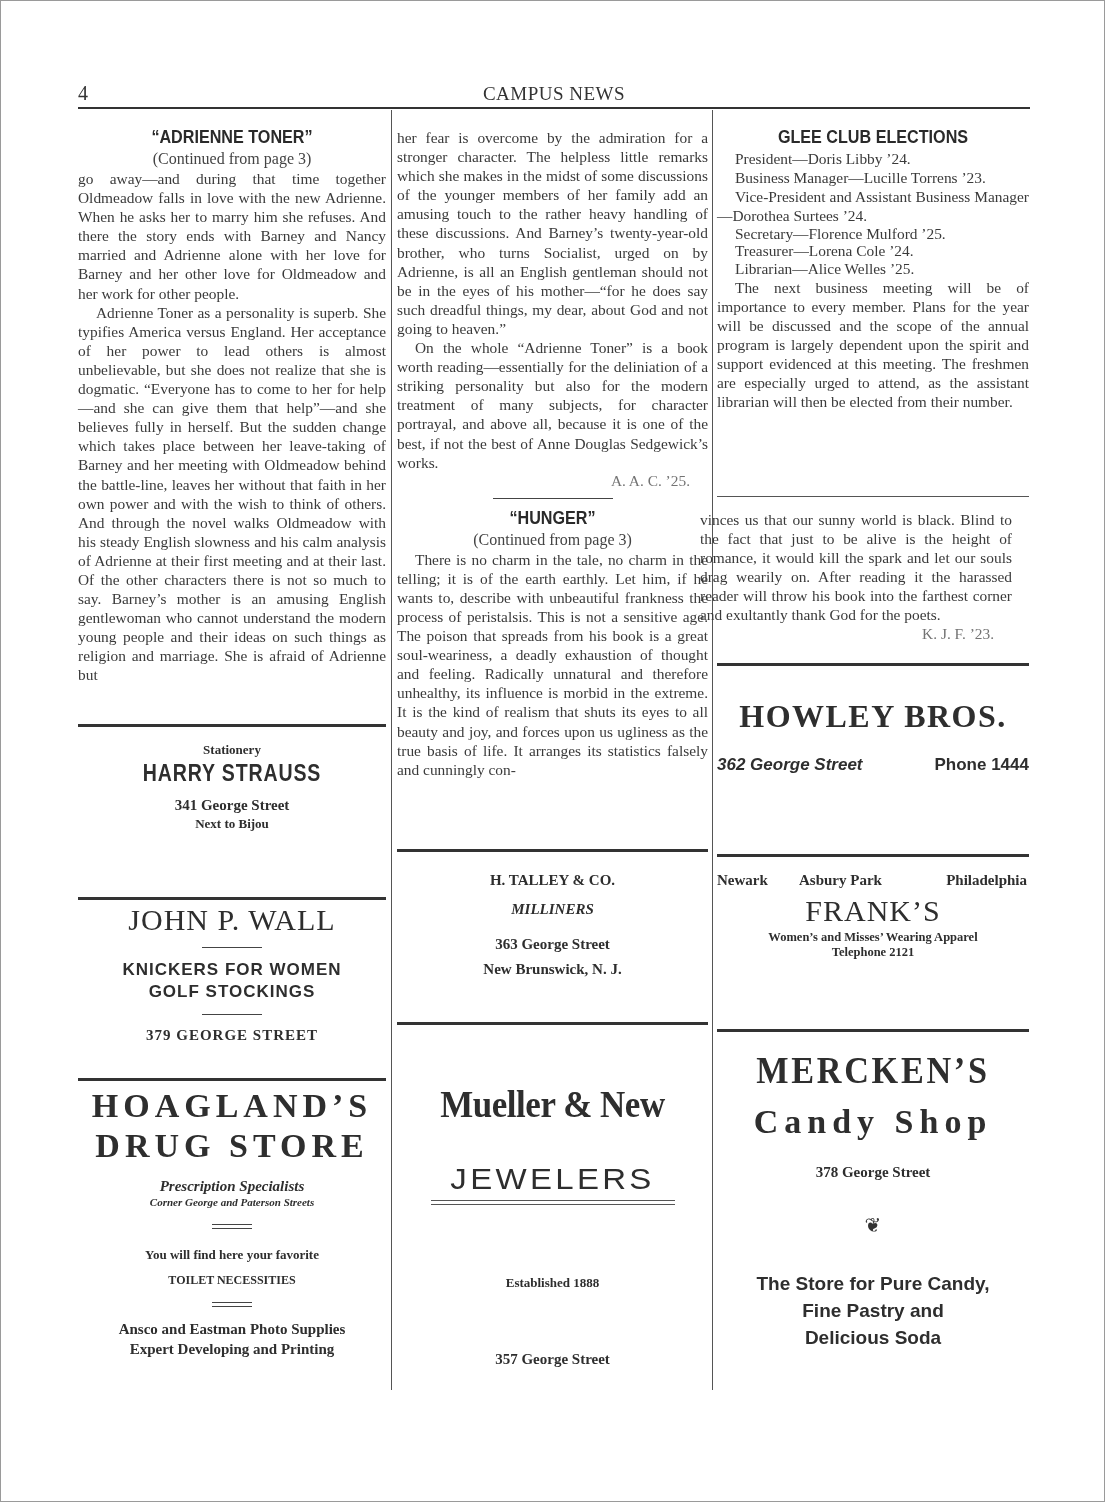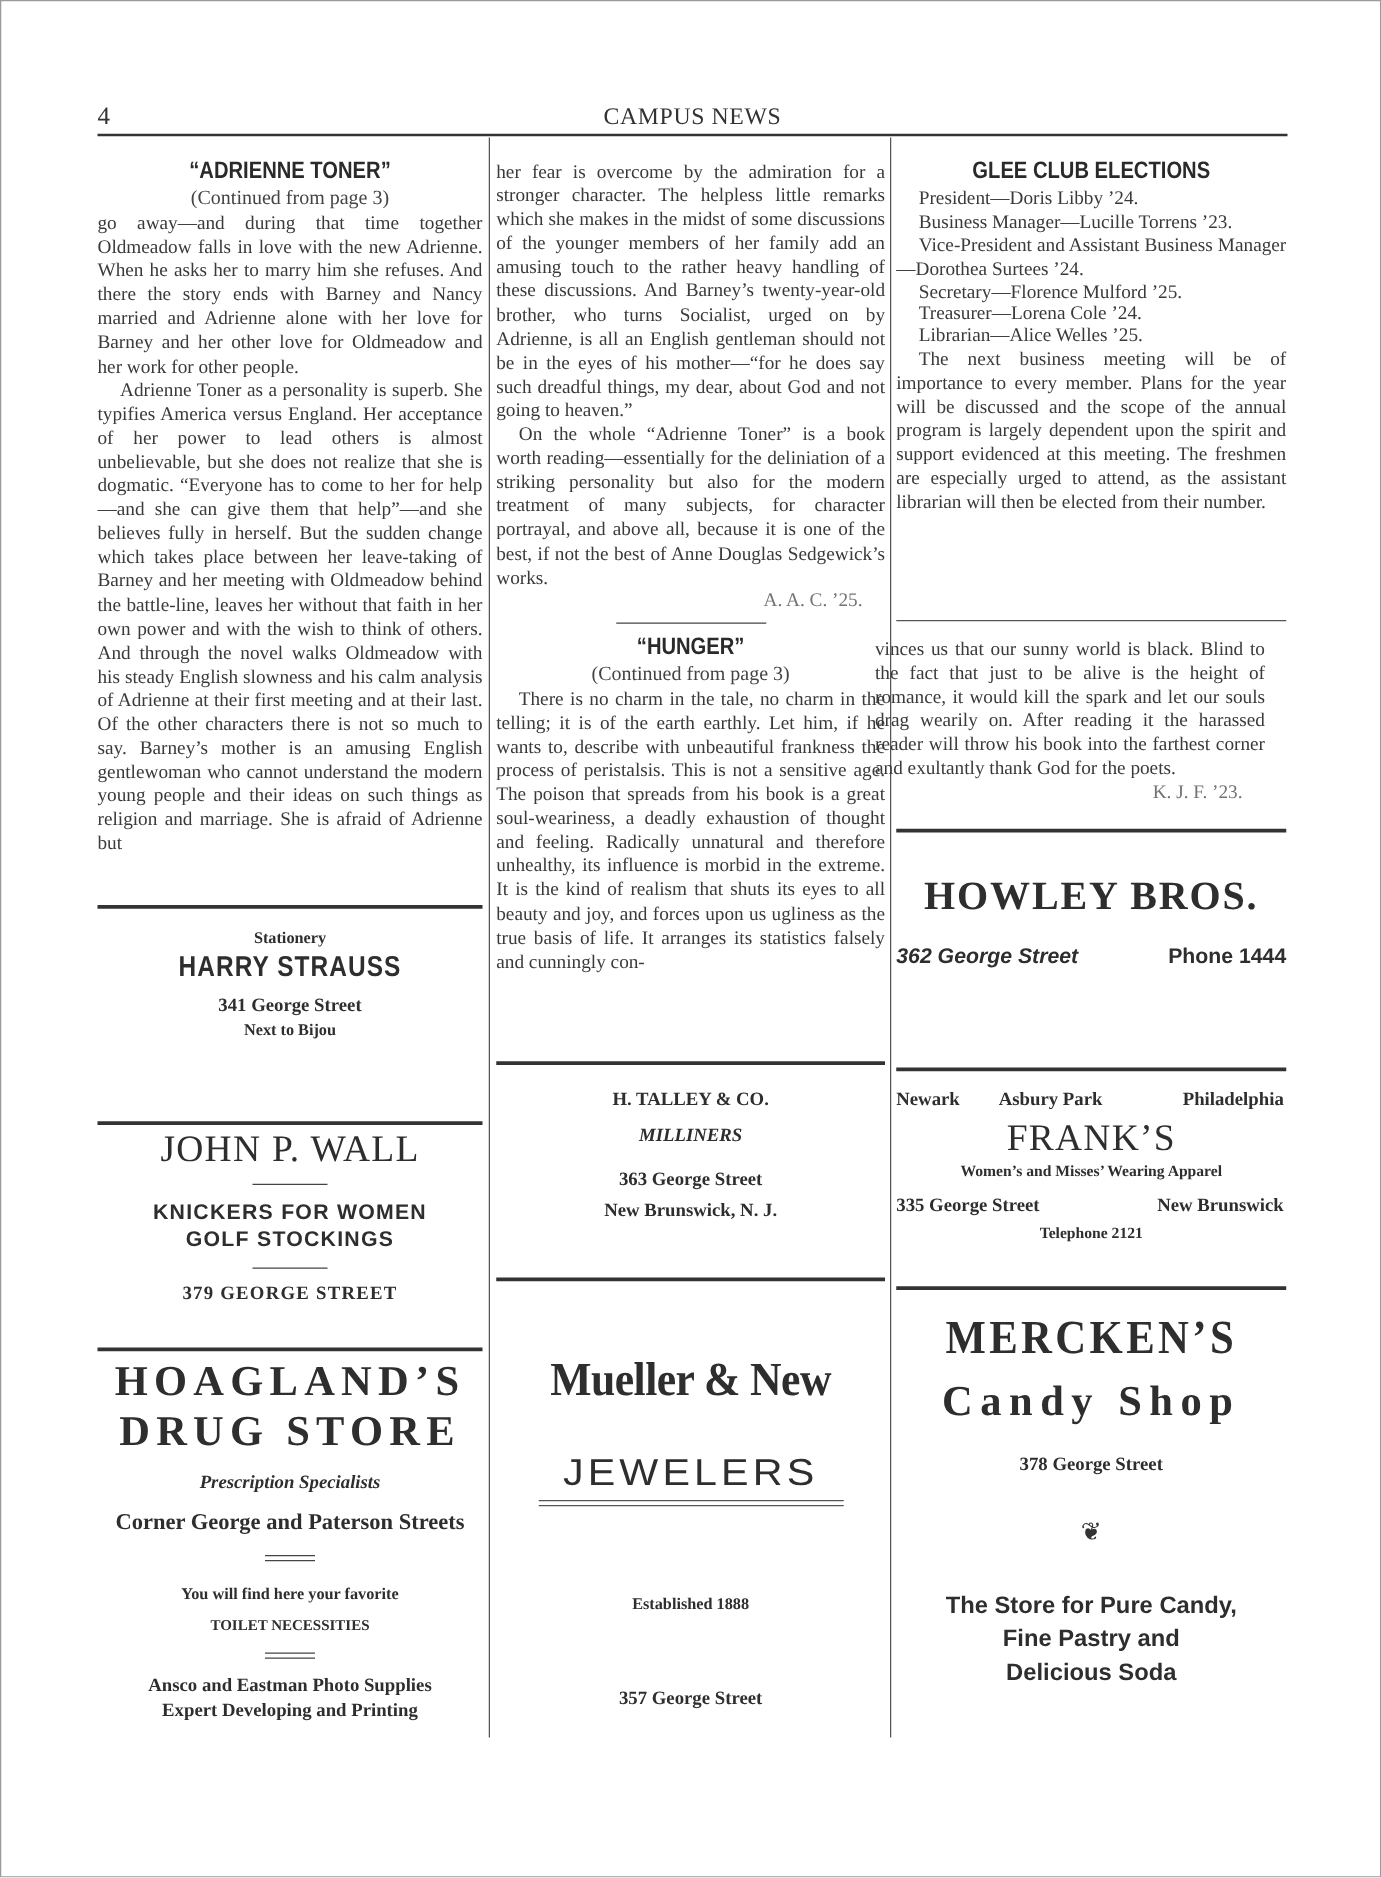--- a/index.html
+++ b/index.html
@@ -76,21 +76,21 @@
   <div style="width:60px; height:1px; background:#444; margin:12px auto 12px;"></div>
   <div class="b ser" style="font-size:15px; letter-spacing:1px;">379 GEORGE STREET</div>
 </div>
 
 <div class="abs thick-rule" style="left:78px; top:1078px; width:308px;"></div>
 
 <div class="ad" style="left:74px; top:1086px; width:316px; height:310px;">
   <div class="b ser" style="font-size:34px; letter-spacing:5px; line-height:40px;">HOAGLAND’S</div>
   <div class="b ser" style="font-size:34px; letter-spacing:5px; line-height:40px;">DRUG STORE</div>
   <div class="b ser it" style="font-size:15px; margin-top:12px;">Prescription Specialists</div>
-  <div class="b ser" style="font-size:18px; margin-top:12px;">Corner George and Paterson Streets</div>
+  <div class="b ser" style="font-size:11px; margin-top:1px;font-style:italic;">Corner George and Paterson Streets</div>
   <div class="dbl-rule" style="margin-top:16px;"></div>
   <div class="b ser" style="font-size:13px; margin-top:18px;">You will find here your favorite</div>
   <div class="b ser" style="font-size:12px; margin-top:10px;">TOILET NECESSITIES</div>
   <div class="dbl-rule" style="margin-top:14px;"></div>
   <div class="b ser" style="font-size:15px; margin-top:14px;">Ansco and Eastman Photo Supplies</div>
   <div class="b ser" style="font-size:15px; margin-top:3px;">Expert Developing and Printing</div>
 </div>
 
 <div class="col col-2" style="top:128px;">
   <p class="para noindent">her fear is overcome by the admiration for a stronger character. The helpless little remarks which she makes in the midst of some discussions of the younger members of her family add an amusing touch to the rather heavy handling of these discussions. And Barney’s twenty-year-old brother, who turns Socialist, urged on by Adrienne, is all an English gentleman should not be in the eyes of his mother—“for he does say such dreadful things, my dear, about God and not going to heaven.”</p>
@@ -152,24 +152,20 @@
 <div class="abs thick-rule" style="left:717px; top:854px; width:312px;"></div>
 
 <div class="ad" style="left:715px; top:872px; width:316px; height:150px;">
   <div style="position:relative; height:22px;">
     <span class="b ser abs" style="left:2px; top:0; font-size:15px;">Newark</span>
     <span class="b ser abs" style="left:84px; top:0; font-size:15px;">Asbury Park</span>
     <span class="b ser abs" style="right:4px; top:0; font-size:15px;">Philadelphia</span>
   </div>
   <div class="ser" style="font-size:30px; letter-spacing:1px; margin-top:0px;">FRANK’S</div>
   <div class="b ser" style="font-size:12.5px; margin-top:2px;">Women’s and Misses’ Wearing Apparel</div>
-  <div style="position:relative; height:22px; margin-top:12px;">
-    <span class="b ser abs" style="left:2px; top:0; font-size:15px;">335 George Street</span>
-    <span class="b ser abs" style="right:4px; top:0; font-size:15px;">New Brunswick</span>
-  </div>
   <div class="b ser" style="font-size:12.5px; margin-top:0px;">Telephone 2121</div>
 </div>
 
 <div class="abs thick-rule" style="left:717px; top:1029px; width:312px;"></div>
 
 <div class="ad" style="left:715px; top:1046px; width:316px; height:350px;">
   <div class="b ser" style="font-size:38px; letter-spacing:3px; line-height:48px; transform:scaleX(0.9);">MERCKEN’S</div>
   <div class="b ser" style="font-size:34px; letter-spacing:6px; line-height:44px; margin-top:6px;">Candy Shop</div>
   <div class="b ser" style="font-size:15px; margin-top:20px;">378 George Street</div>
   <div class="flourish" style="margin-top:32px;">❦</div>

